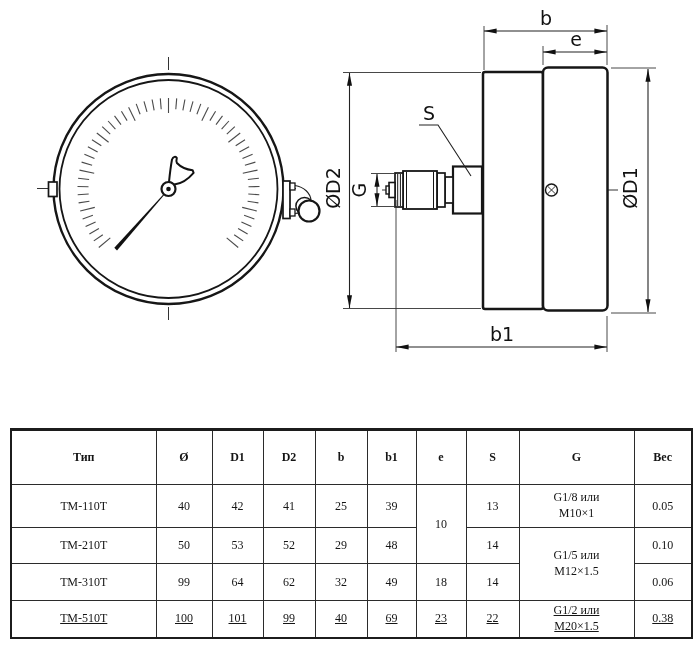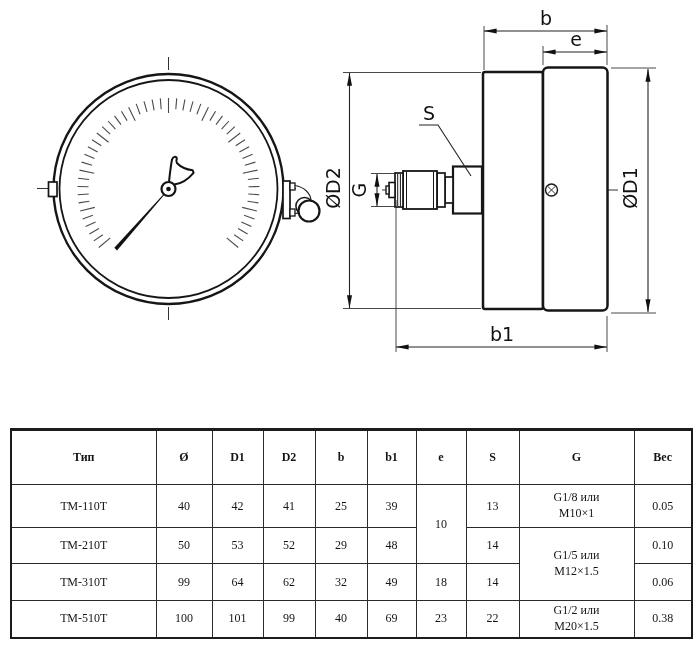--- a/index.html
+++ b/index.html
@@ -15,21 +15,21 @@
 
   table.spec{position:absolute;left:10px;top:428px;width:681px;border-collapse:collapse;
     table-layout:fixed;font-family:"Liberation Serif",serif;font-size:12px;color:#151515;
     text-align:center;border:2px solid #1c1c1c;border-top:3px solid #1c1c1c;}
   table.spec th,table.spec td{border:1.2px solid #2b2b2b;padding:0 2px;vertical-align:middle;}
   table.spec th{font-weight:bold;}
   table.spec thead tr{height:55px;}
   table.spec tbody tr:nth-child(1){height:43px;}
   table.spec tbody tr:nth-child(2){height:36px;font-family:Liberation Serif, serif;}
   table.spec tbody tr:nth-child(3){height:37px;text-align:center;}
-  table.spec tbody tr:nth-child(4){height:37px;}
+  table.spec tbody tr:nth-child(4){height:37px;text-decoration:underline;}
   .gcell div{line-height:1.3;}
 </style>
 </head>
 <body>
 
 <div id="stage">
 
   <svg width="700" height="422" viewBox="0 0 700 422">
     <defs>
       <marker id="arr" viewBox="0 0 12 6" refX="11.5" refY="3" markerWidth="12" markerHeight="6" orient="auto-start-reverse">

